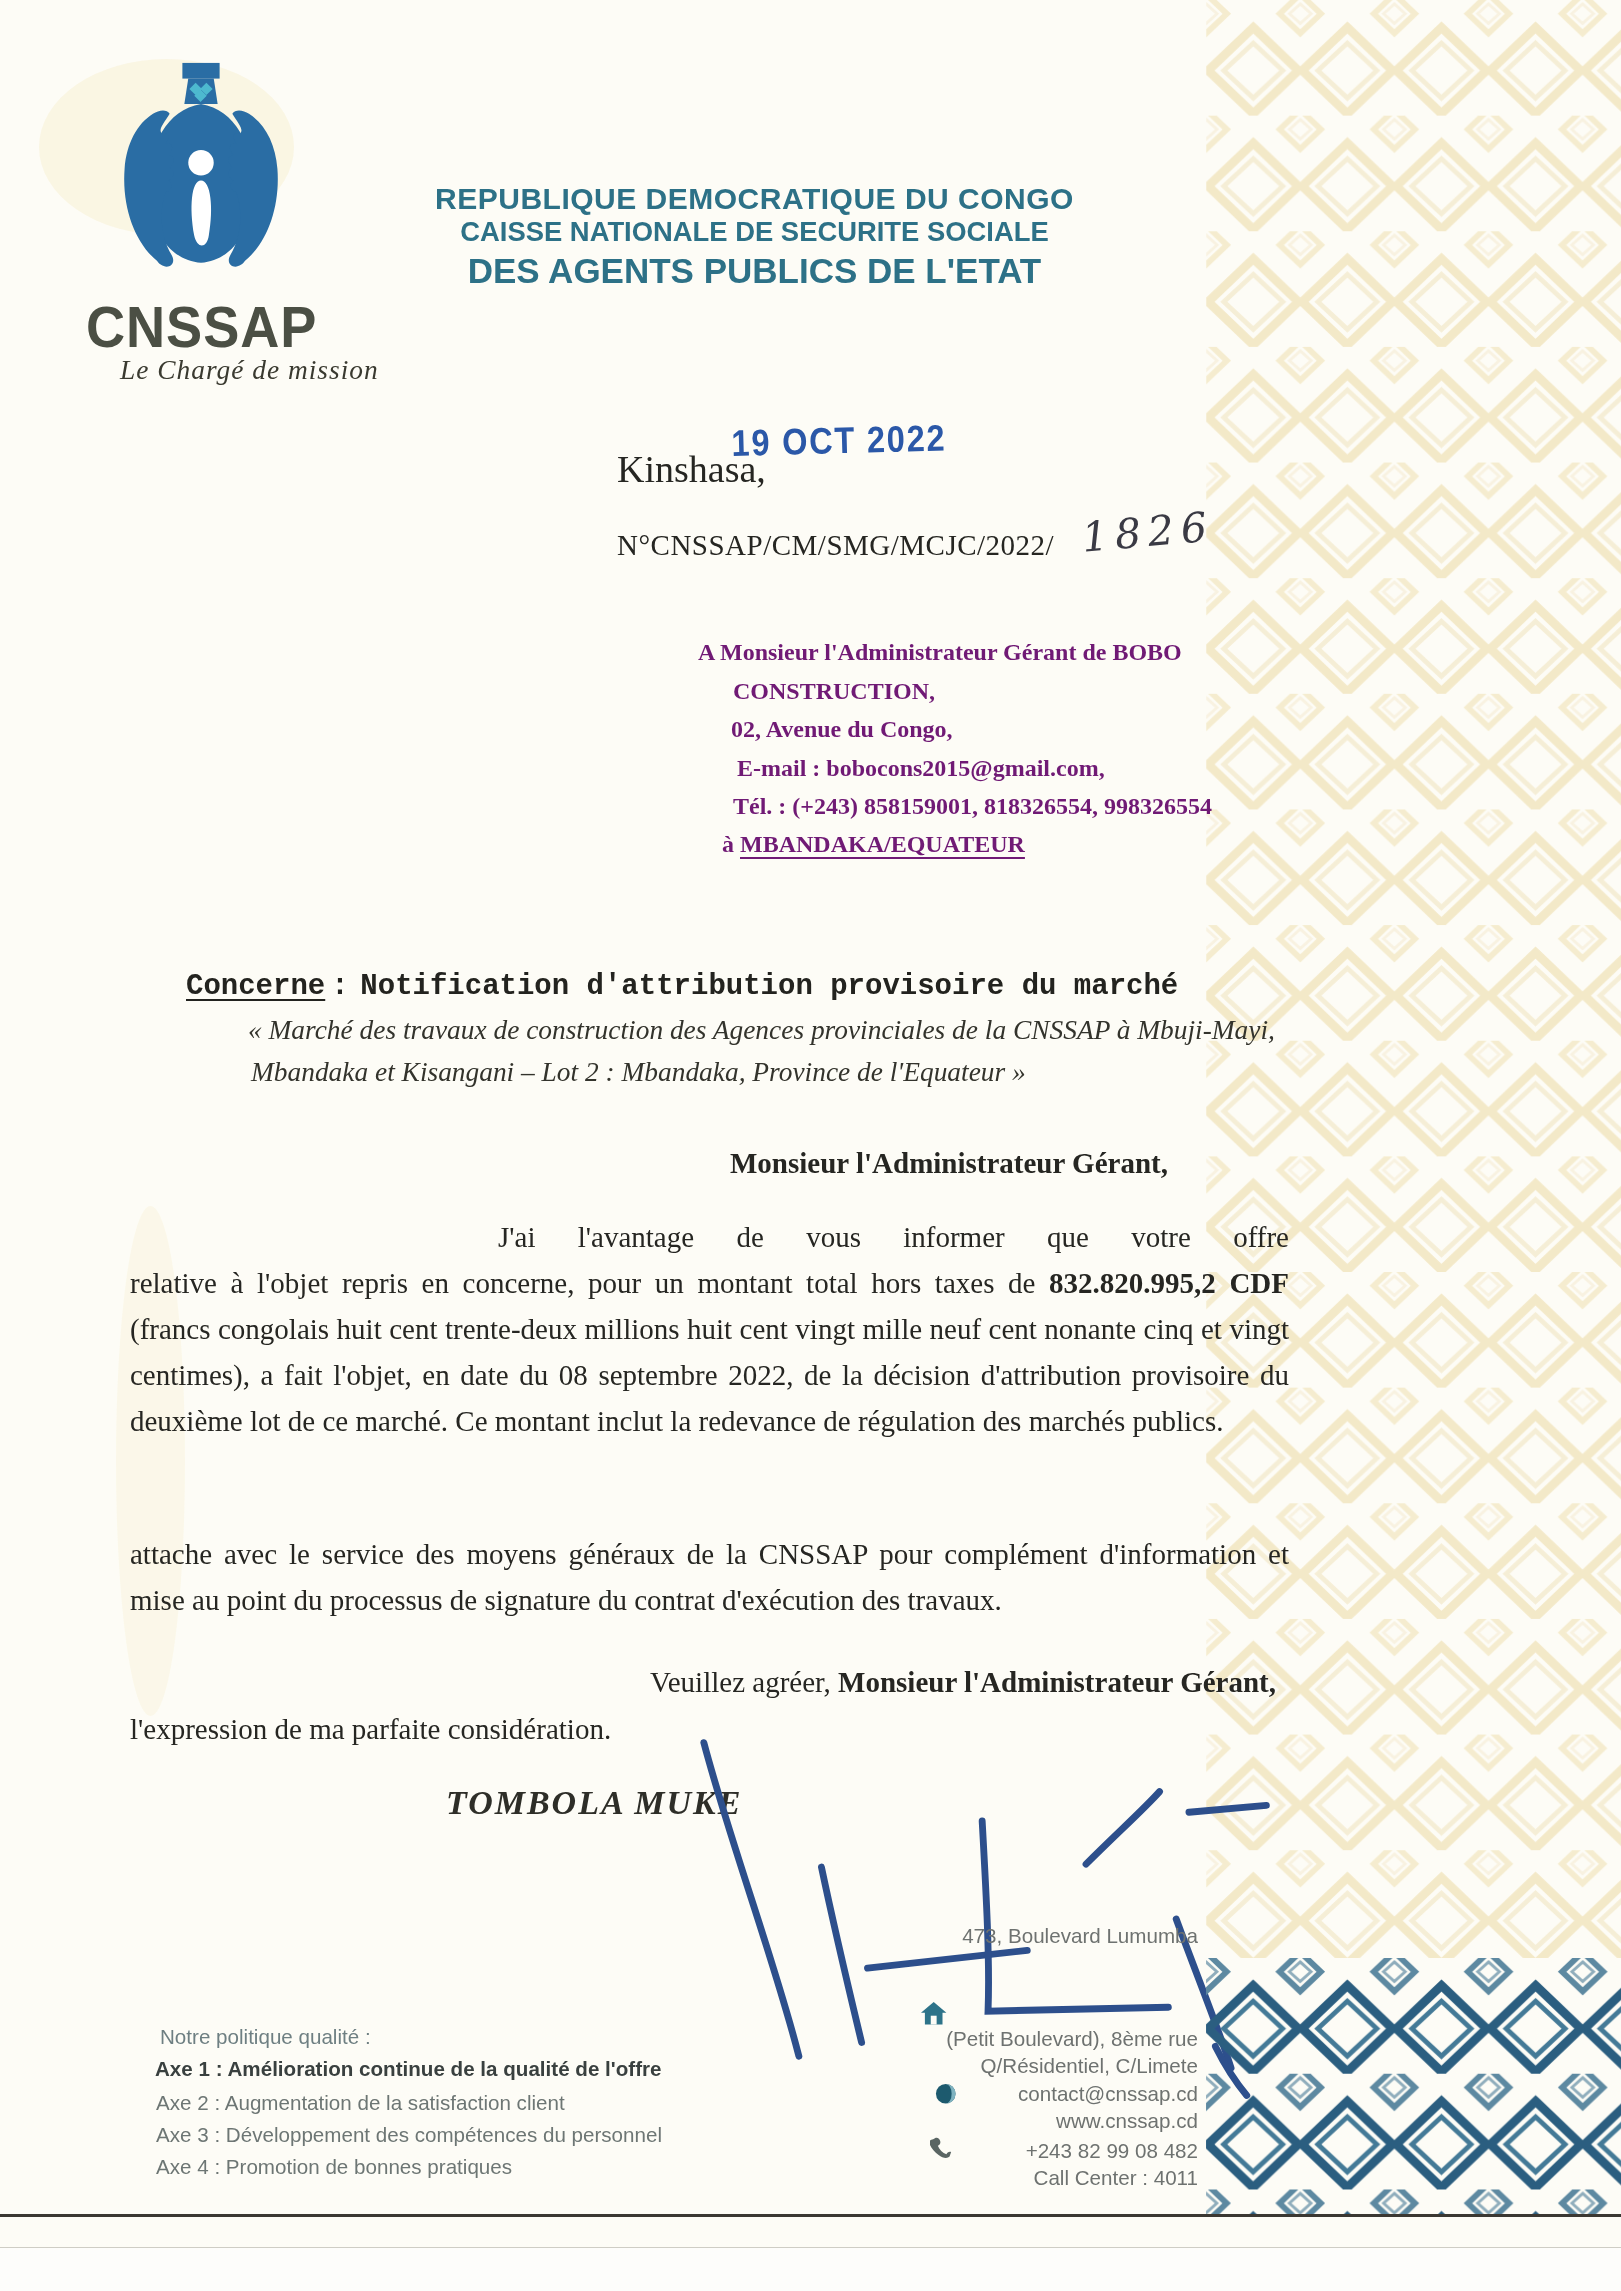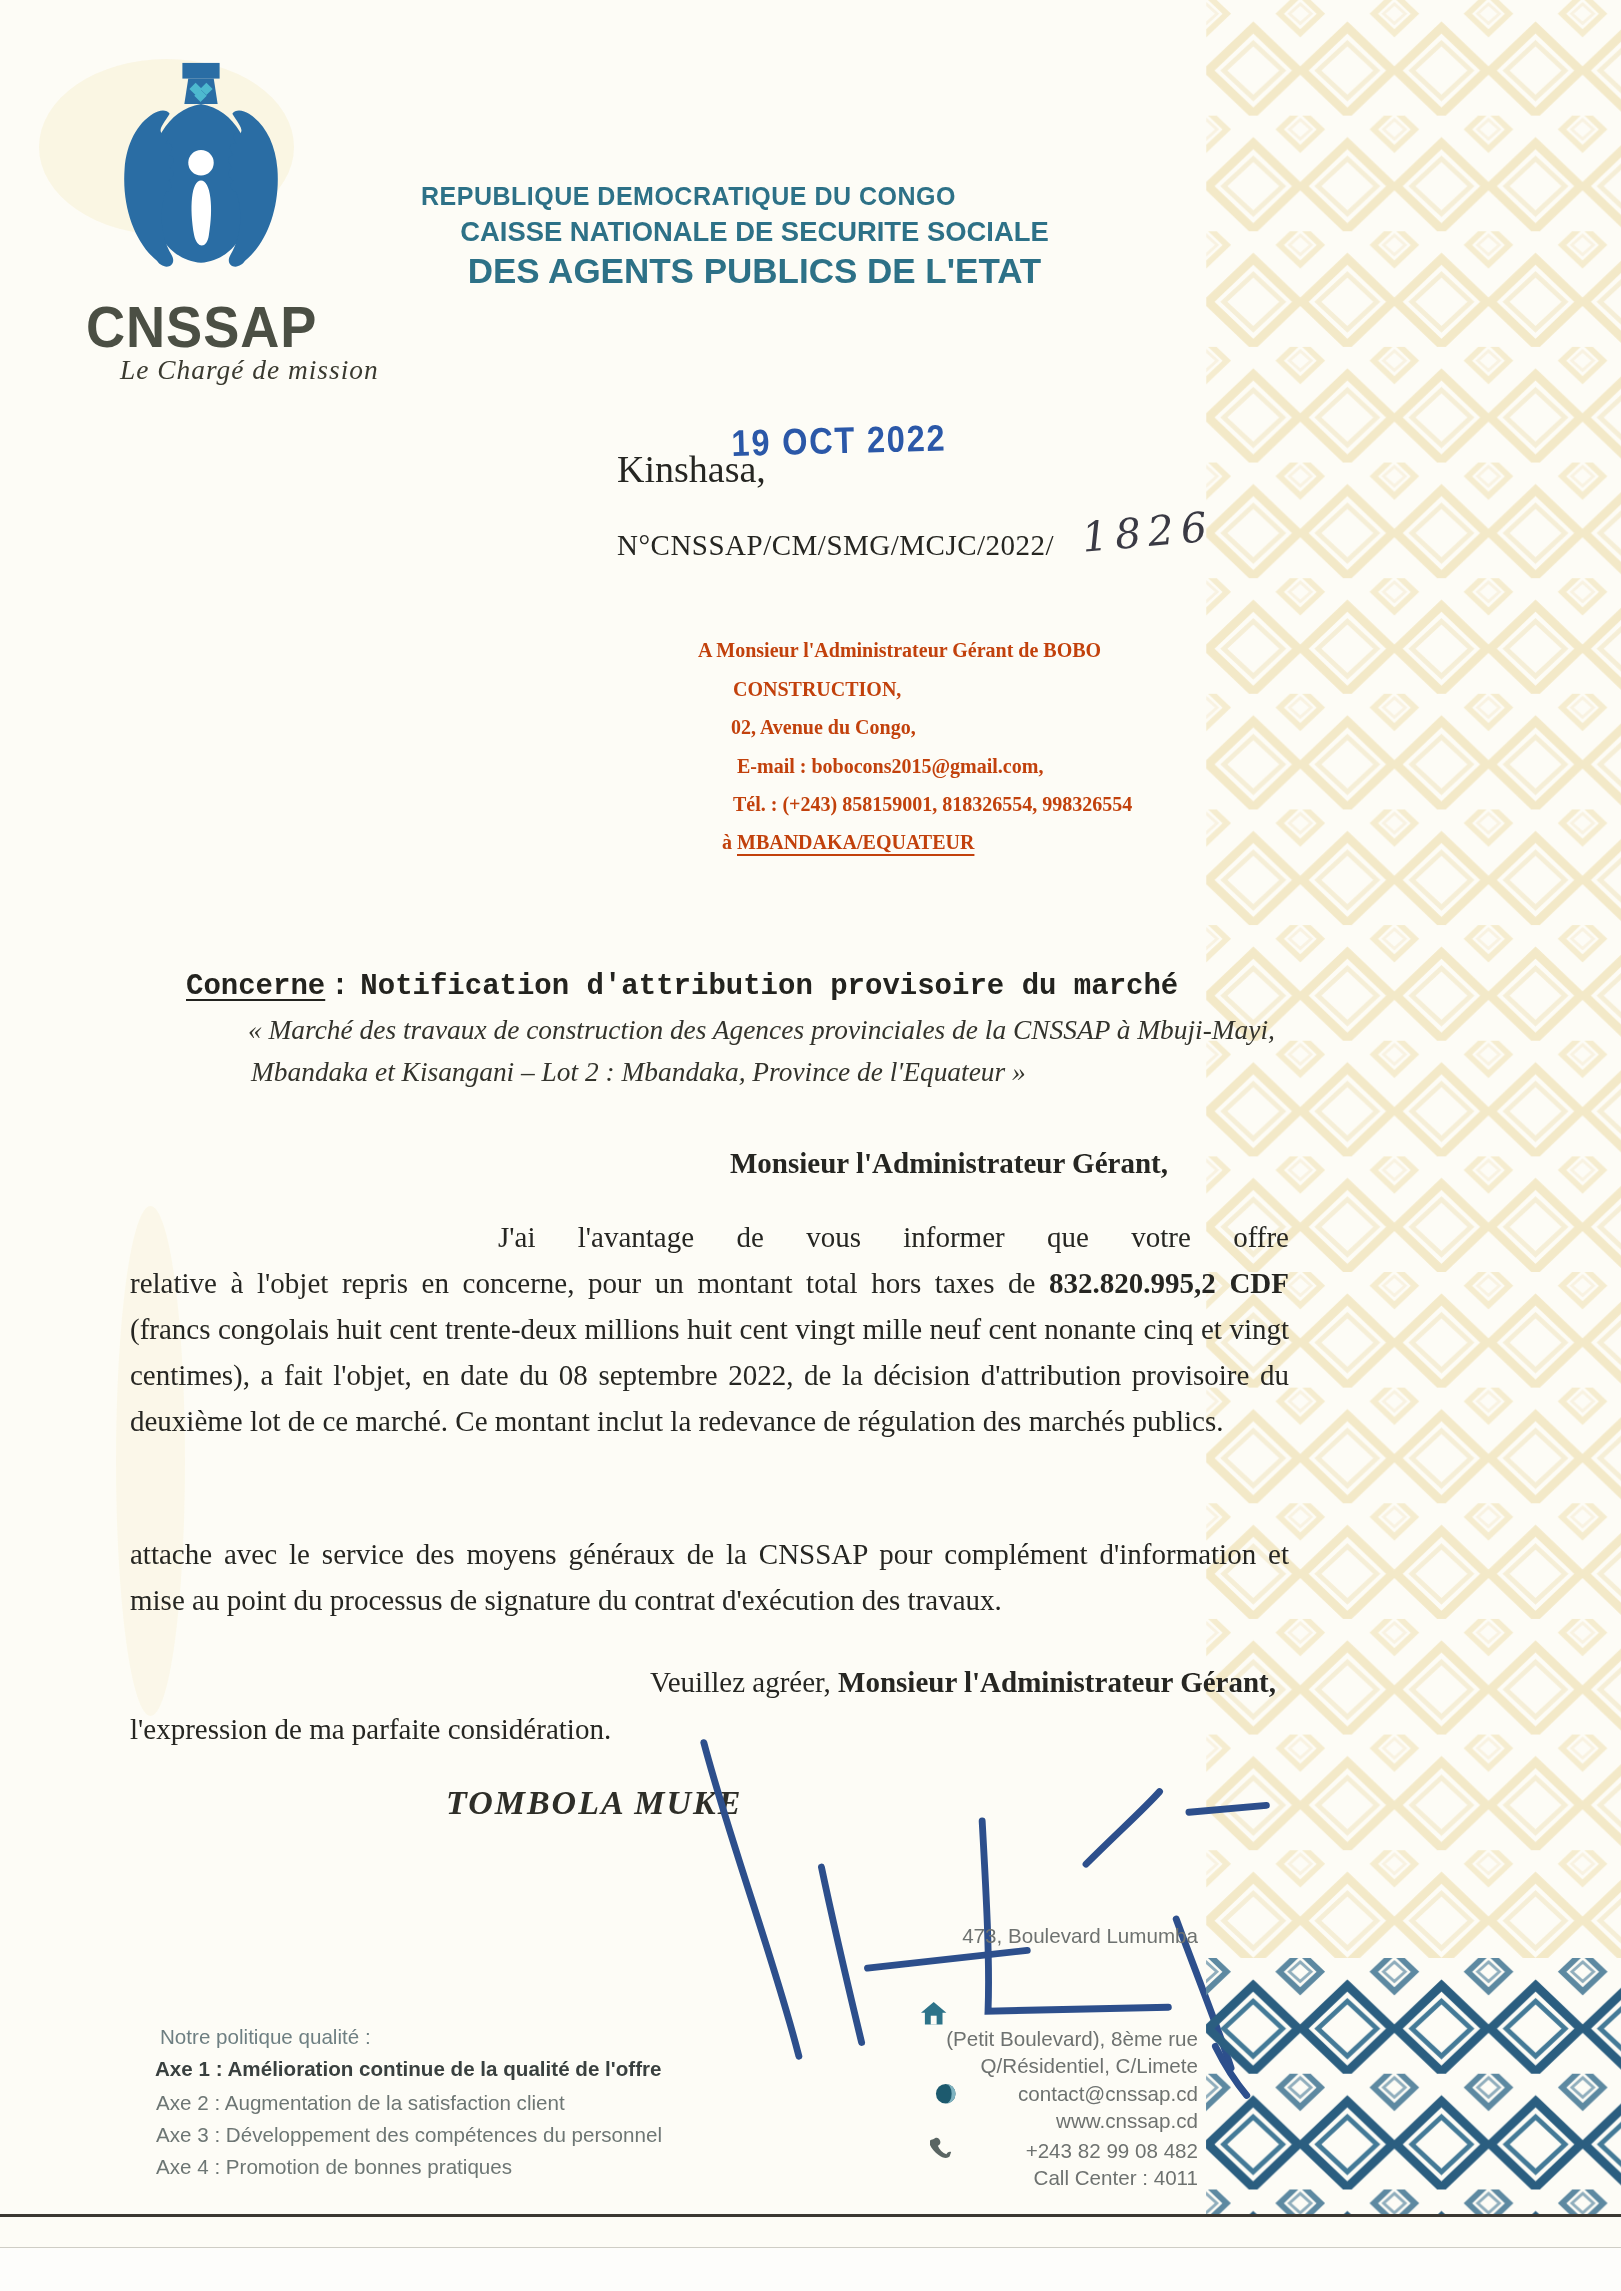--- a/index.html
+++ b/index.html
@@ -2,41 +2,41 @@
 <html><head>
 <meta charset="utf-8">
 <style>
   html,body{margin:0;padding:0;background:#e8e8e4;}
   .page{position:relative;width:1621px;height:2292px;background:#fdfcf6;overflow:hidden;
         font-family:"Liberation Serif",serif;color:#262622;}
   .abs{position:absolute;}
   .sans{font-family:"Liberation Sans",sans-serif;}
 
   
-  .hdr-country{left:421px;top:182px;width:667px;font-weight:bold;
-               font-size:25px;letter-spacing:0.5px;color:#2d7187;}
+  .hdr-country{left:421px;top:182px;width:667px;text-align:center;font-weight:bold;
+               font-size:30px;letter-spacing:0.5px;color:#2d7187;}
   .hdr-org1{left:392px;top:216px;width:725px;text-align:center;font-weight:bold;
             font-size:27.4px;color:#2d7187;}
   .hdr-org2{left:392px;top:251px;width:725px;text-align:center;font-weight:bold;
             font-size:35px;color:#2d7187;}
   .logo-word{left:86px;top:294px;font-weight:bold;font-size:57px;letter-spacing:1px;
              color:#4b4f44;transform:scaleX(.95);transform-origin:left top;}
   .charge{left:120px;top:355px;font-style:italic;font-size:27.4px;color:#3a3a30;letter-spacing:1px;}
 
   
   .city{left:617px;top:447px;font-size:38px;}
   .stamp{left:731px;top:423px;font-family:"Liberation Sans",sans-serif;font-weight:bold;
          font-size:37px;color:#2b58a8;letter-spacing:2px;transform:rotate(-1.5deg) scaleX(.88);
          transform-origin:left top;}
   .refline{left:617px;top:529px;font-size:29px;letter-spacing:0.5px;}
   .refnum{left:1080px;top:514px;font-family:"DejaVu Serif",serif;font-style:italic;font-size:41px;
           letter-spacing:6.9px;color:#3a3a44;transform:rotate(-5deg);transform-origin:left top;}
 
   
-  .rcp{font-weight:bold;font-size:20px;color:#c2410c;}
+  .rcp{font-weight:bold;font-size:24px;color:#701a75;}
   .u{text-decoration:underline;text-underline-offset:4.9px;text-decoration-thickness:2px;}
 
   
   .subj-line{left:186px;top:970px;font-size:29px;font-weight:bold;color:#23231f;font-family:Liberation Mono, monospace;}
   .subj-sep{margin:0 11.8px 0 5.9px;}
   .quote{font-style:italic;font-size:27.4px;color:#33332c;}
   .dao{font-style:italic;font-weight:bold;font-size:28px;color:#2b2b25;}
 
   
   .bl{left:130px;width:1159px;font-size:29px;line-height:1;

